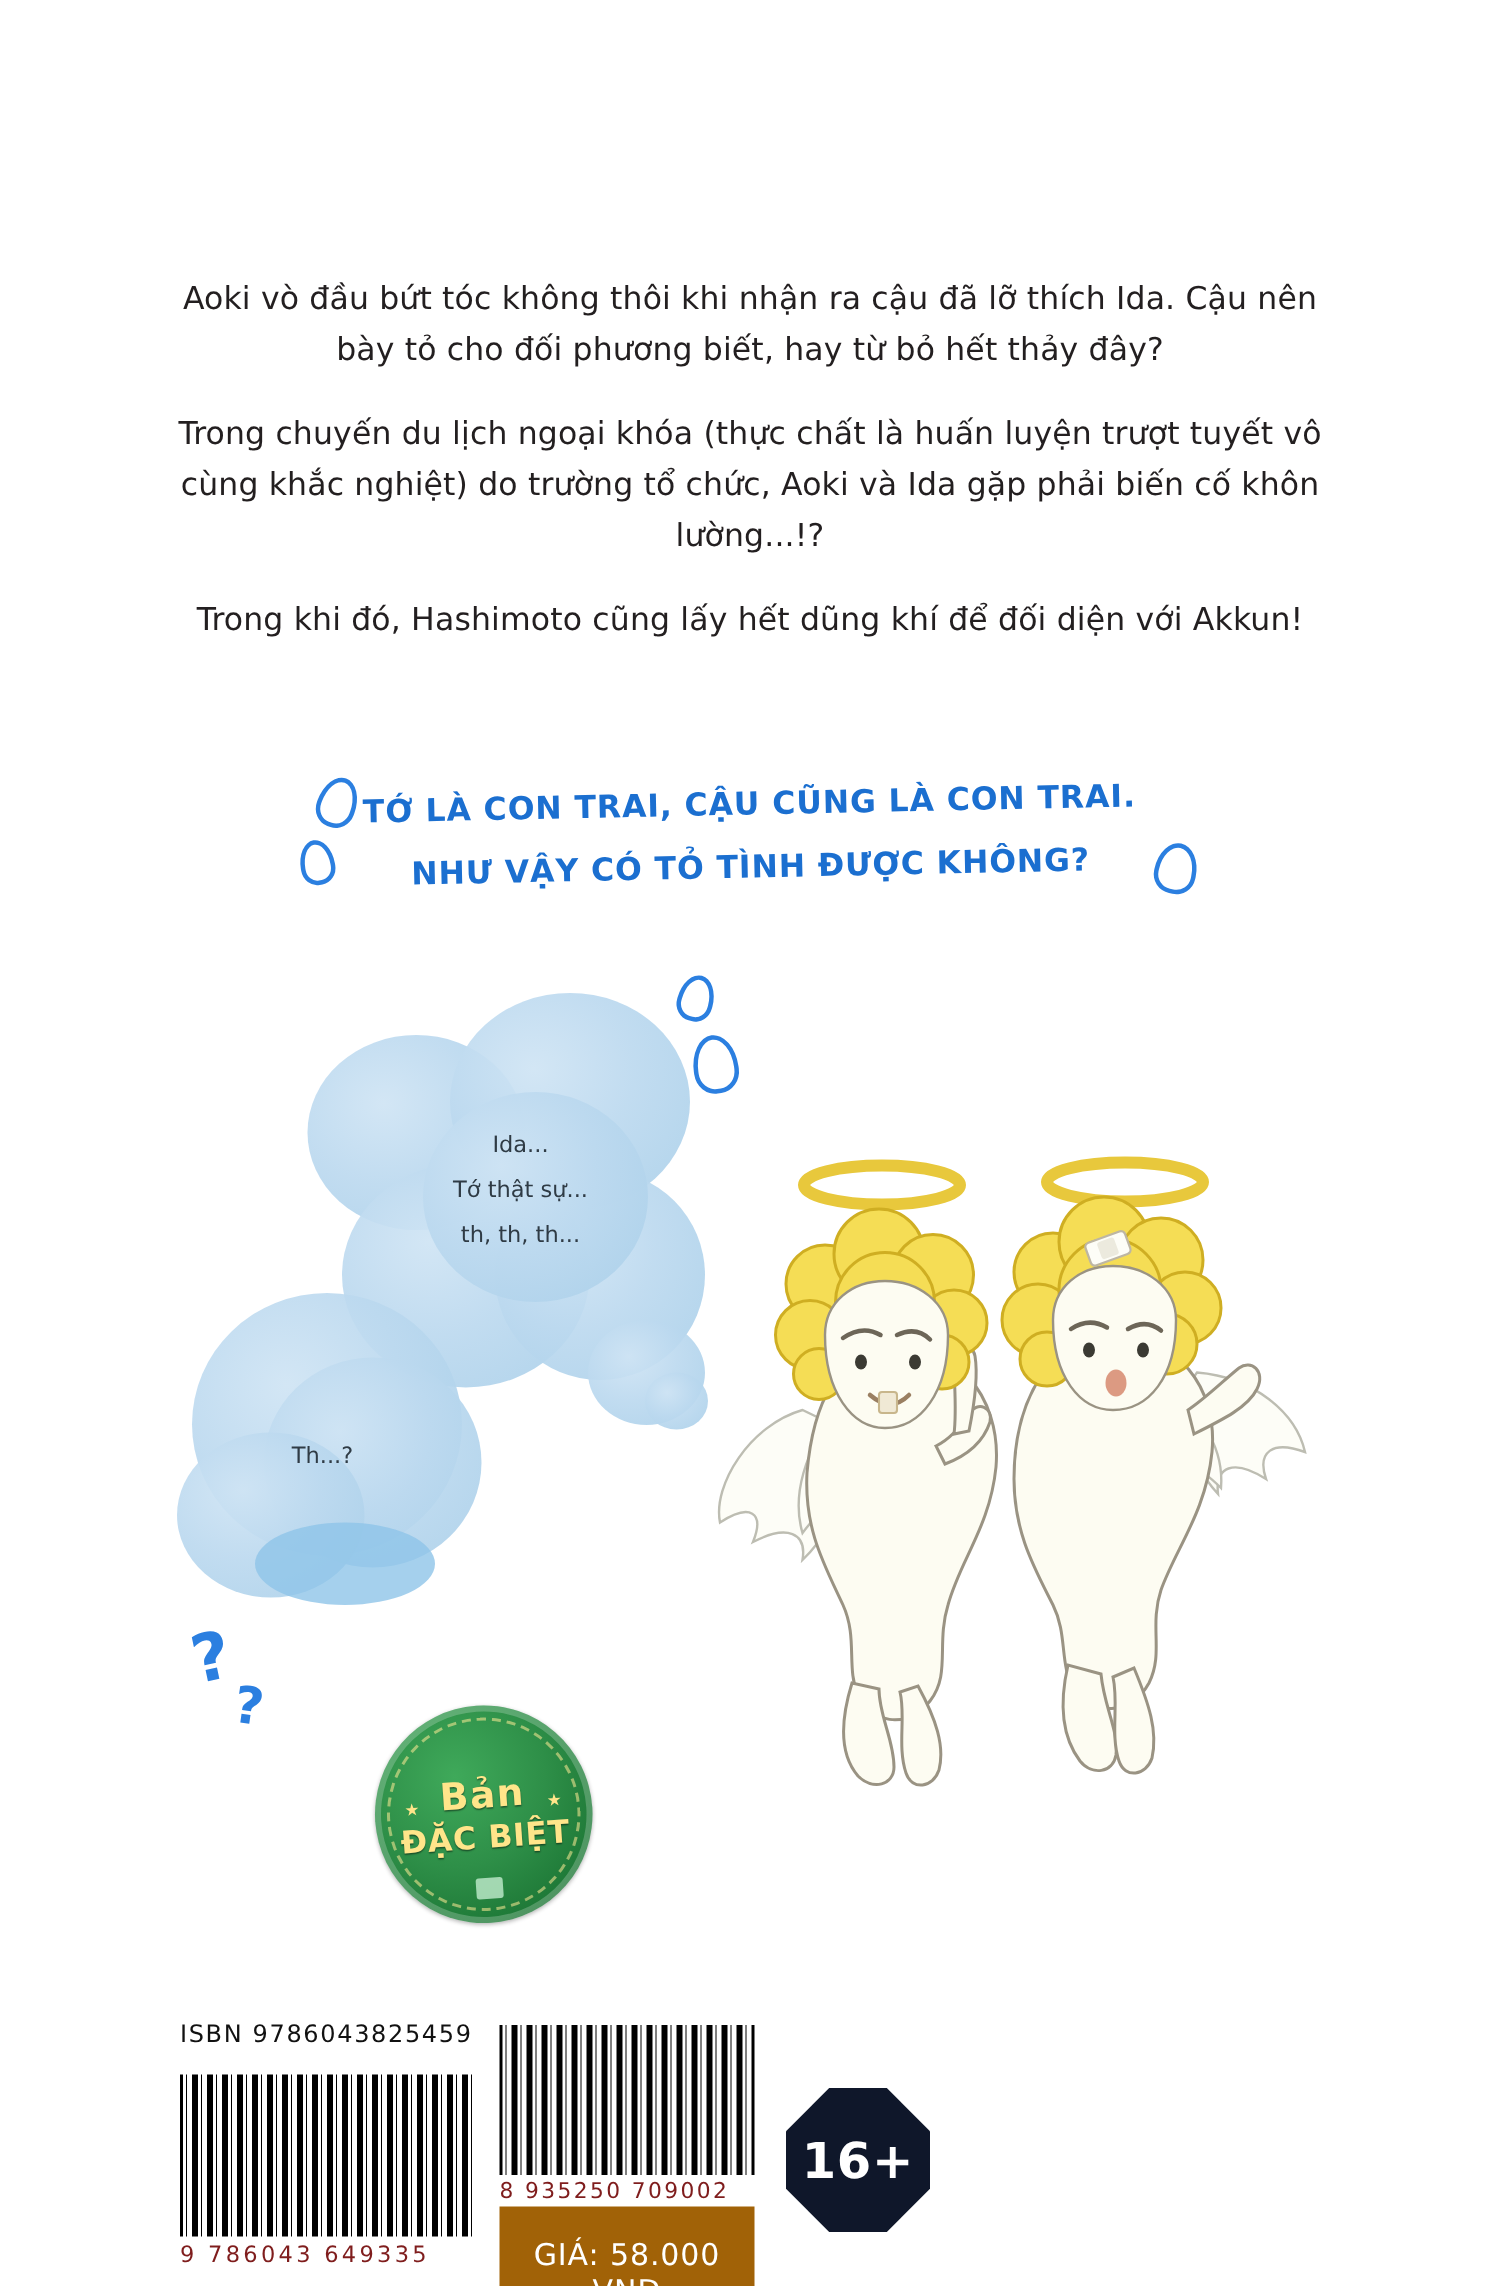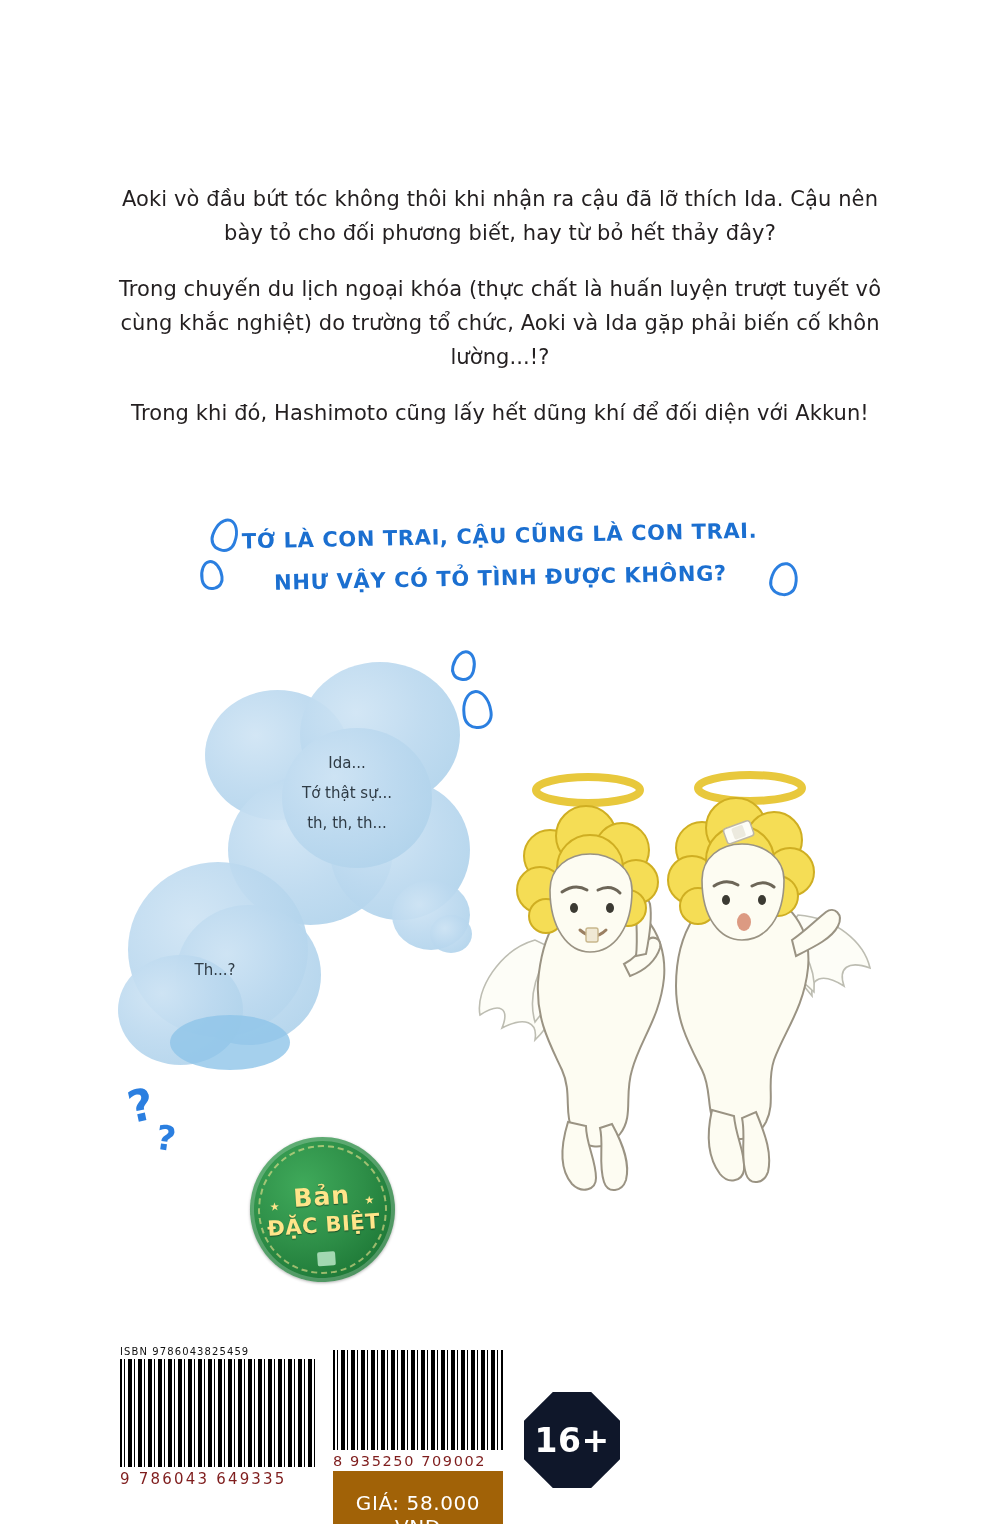--- a/index.html
+++ b/index.html
@@ -161,24 +161,24 @@
     width: 196px;
   }
   .bc-ean {
     position: absolute;
     left: 333px;
     top: 1350px;
     width: 170px;
   }
   .bc-label {
     font-family: "DejaVu Sans", sans-serif;
-    font-size: 10px;
+    font-size: 16px;
     letter-spacing: 1.1px;
     color: #111;
-    margin-bottom: 2px;
+    margin-bottom: 18px;
   }
   .bars {
     height: 108px;
     width: 100%;
     background-repeat: repeat-x;
     background-size: 10px 100%;
     background-image:
       repeating-linear-gradient(90deg,
         #000 0px, #000 2px,
         #fff 2px, #fff 4px,

